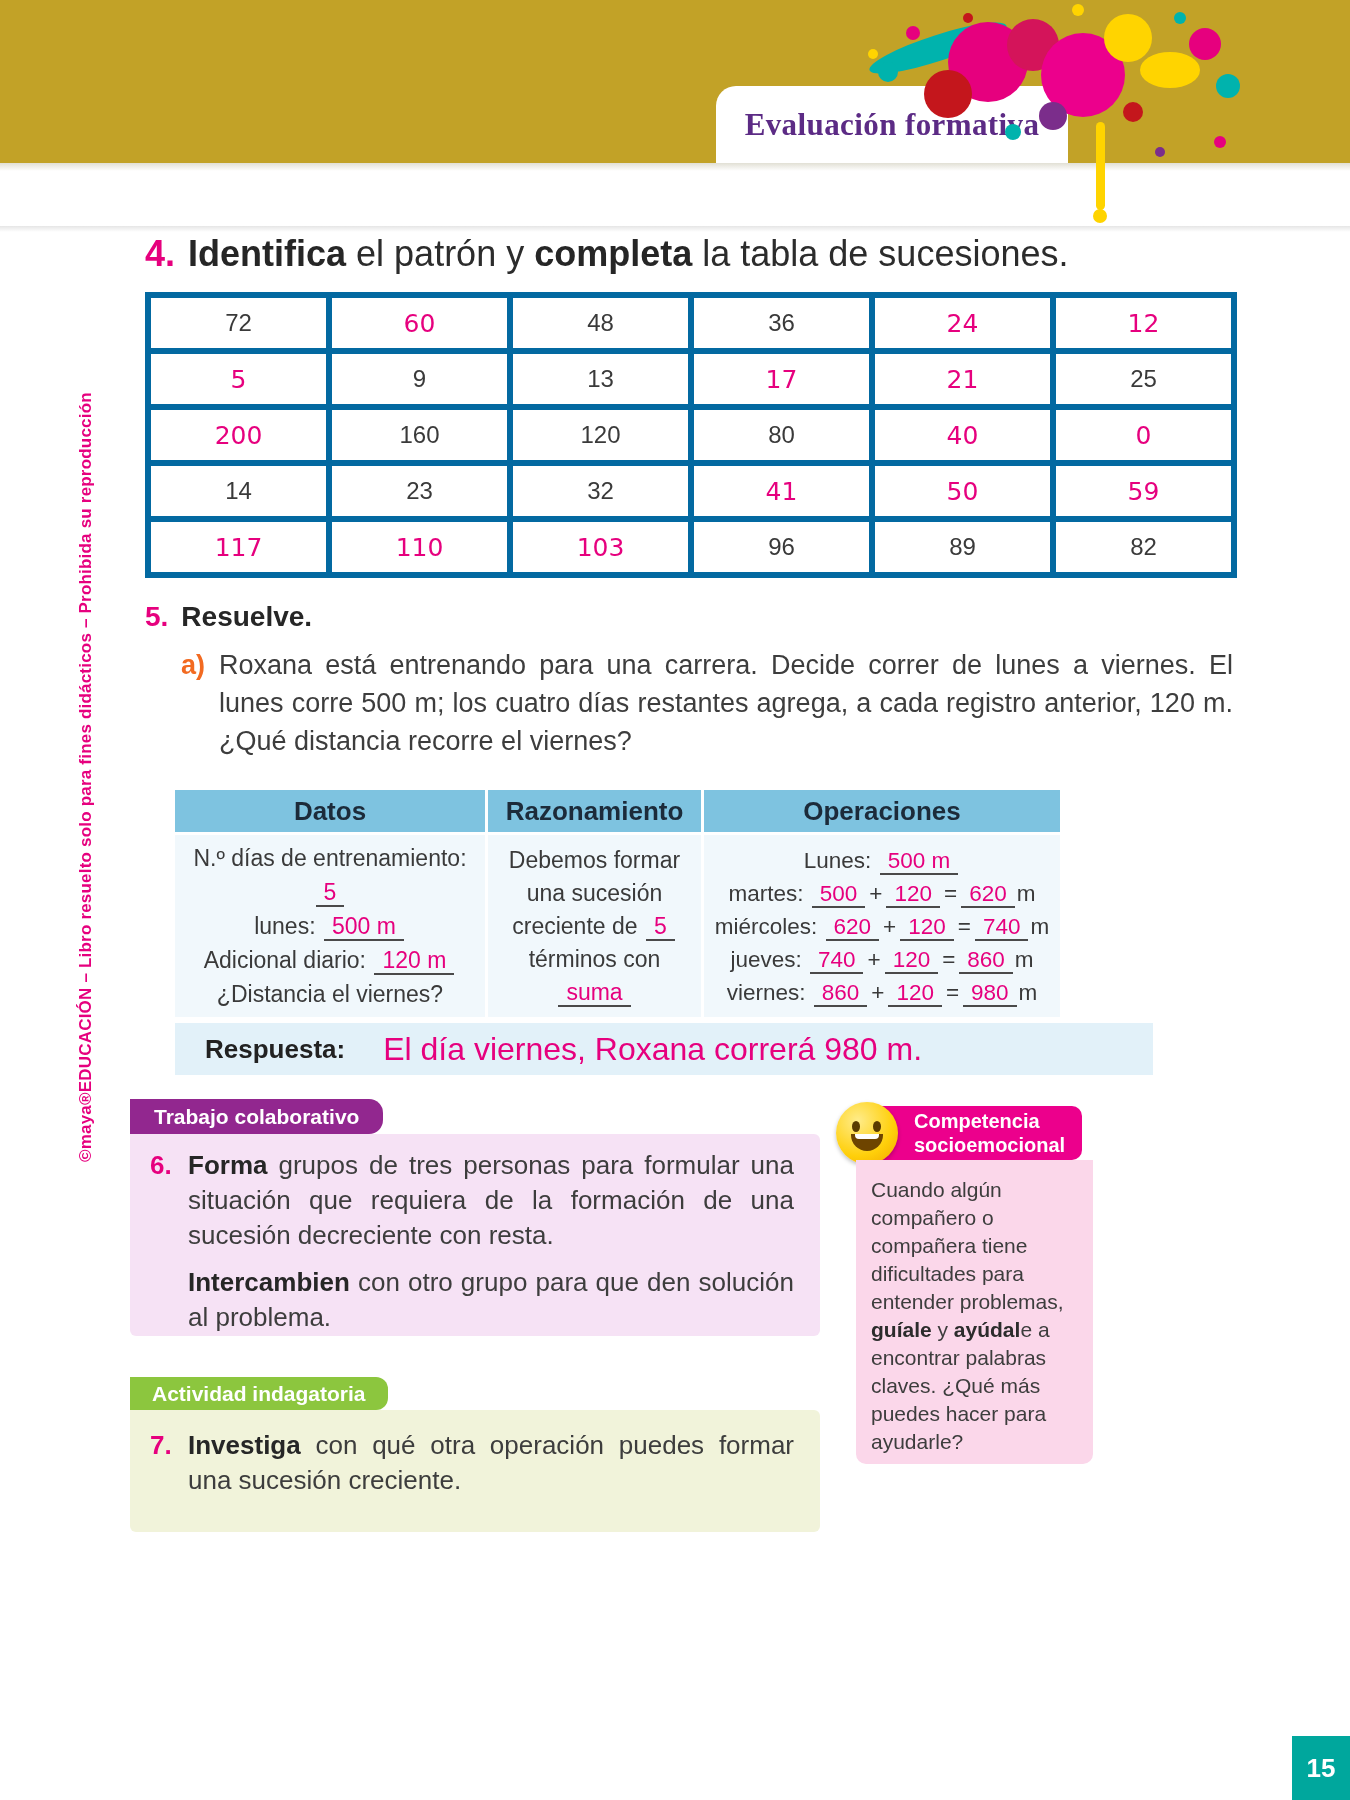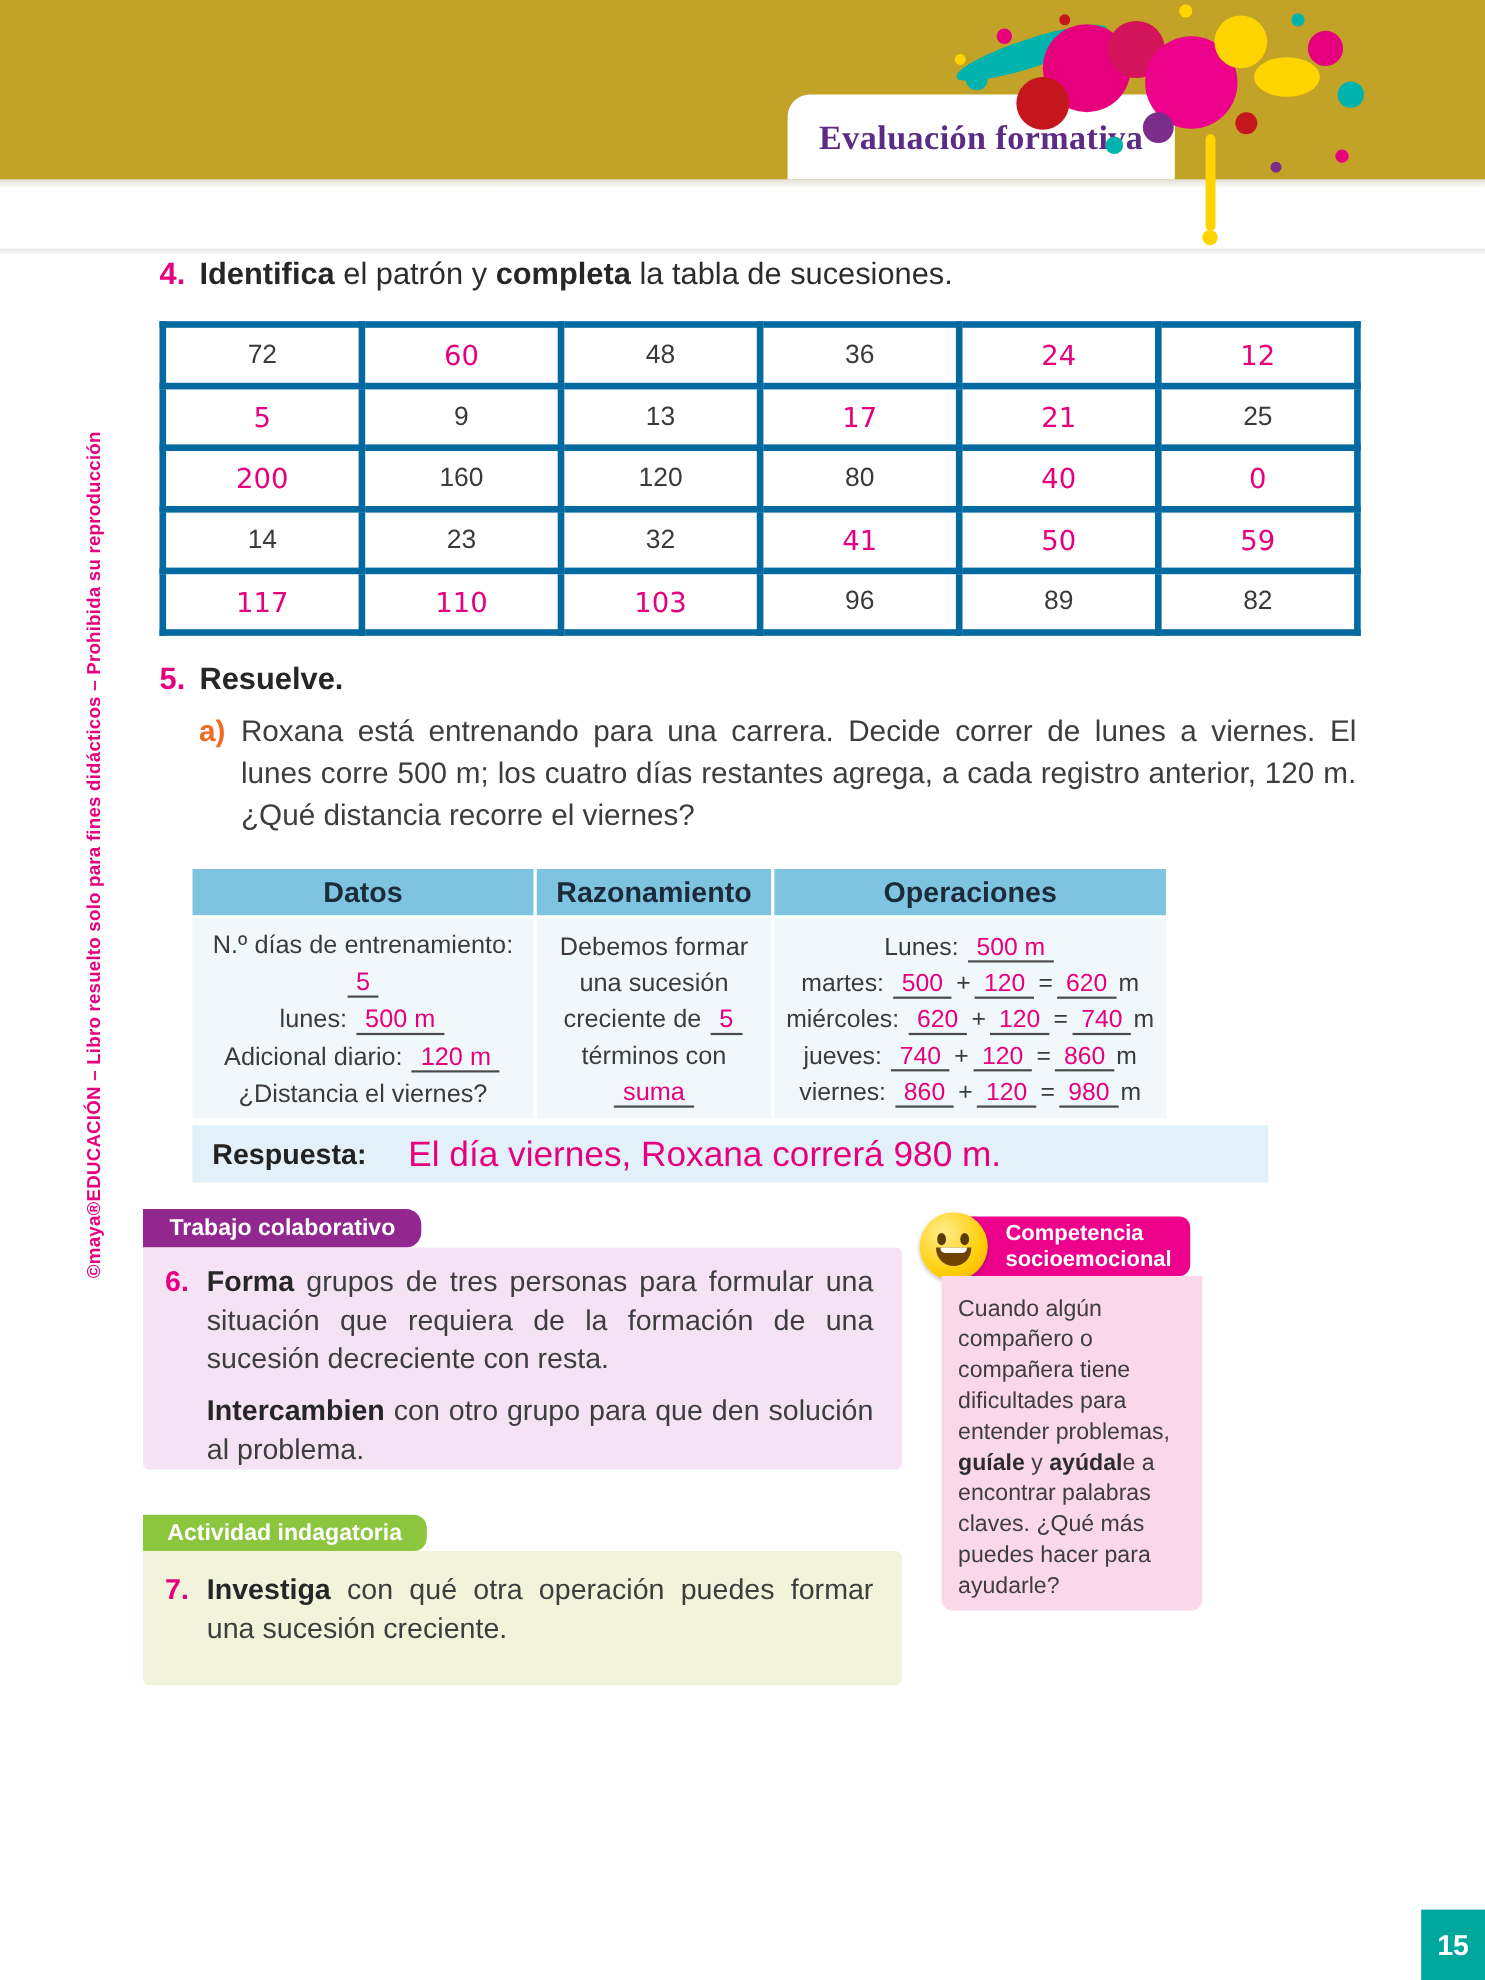--- a/index.html
+++ b/index.html
@@ -17,21 +17,21 @@
   .title-box span { font-family:"Liberation Serif", serif; font-size:31px; font-weight:600;
                     color:#5c2b85; letter-spacing:0.4px; }
   .splatter { position:absolute; left:828px; top:0; width:432px; height:270px; }
 
   
   .vtext { position:absolute; left:76px; top:1162px; transform:rotate(-90deg); transform-origin:0 0;
            white-space:nowrap; color:#e6007e; font-size:17px; font-weight:600; letter-spacing:0.2px; }
   .vtext .vlogo { font-weight:800; }
 
   
-  .h4 { position:absolute; left:145px; top:233px; font-size:28px; color:#2c2c2c; }
+  .h4 { position:absolute; left:145px; top:233px; font-size:36px; color:#2c2c2c; }
   .h5 { position:absolute; left:145px; top:601px; font-size:28px; color:#2c2c2c; }
   .num-pink { color:#e6007e; font-weight:bold; margin-right:13px; }
   .b { font-weight:bold; color:#262626; }
 
   
   .numtable { position:absolute; left:145px; top:292px; border-collapse:collapse; }
   .numtable td { border:6px solid #0369a1; width:181px; height:56px; text-align:center;
                  font-size:24px; color:#3a3a3a; }
   .numtable td.answer { color:#e6007e; font-family:"DejaVu Sans", sans-serif; font-size:25px; }
 
@@ -48,21 +48,21 @@
   .sol-cell { background:#f1f8fc; min-height:172px; display:flex; flex-direction:column;
               align-items:center; justify-content:center; font-size:23px; color:#3a3a3a;
               padding:6px 4px; text-align:center; }
   .sol-cell .line { line-height:34px; }
   .op-cell .line { line-height:33px; font-size:22.5px; }
   .raz { line-height:33px; max-width:205px; }
   .bl { color:#e6007e; border-bottom:2px solid #4a4a4a; padding:0 8px; margin:4px 2px; white-space:nowrap; }
   .tok { margin:0 2px; }
   .respuesta { margin-top:6px; background:#e2f1f9; height:52px; display:flex; align-items:center;
                padding-left:18px; }
-  .respuesta .lab { font-weight:bold; font-size:26px; color:#222222; }
+  .respuesta .lab { font-weight:bold; font-size:26px; color:#222222;margin-left:12px; }
   .respuesta .txt { color:#e6007e; font-size:32px; margin-left:38px; }
 
   
   .badge-collab { position:absolute; left:130px; top:1099px; height:35px; padding:0 24px;
                   background:#92278f; color:#ffffff; font-weight:bold; font-size:21px;
                   display:flex; align-items:center; border-radius:0 14px 14px 0; }
   .box-collab { position:absolute; left:130px; top:1134px; width:690px; height:202px;
                 background:#f6e2f5; border-radius:0 6px 6px 6px; padding:14px 26px 0 0; }
   .bitem { position:relative; padding-left:58px; font-size:26px; line-height:35px;
            text-align:justify; color:#3d3d3d; }

